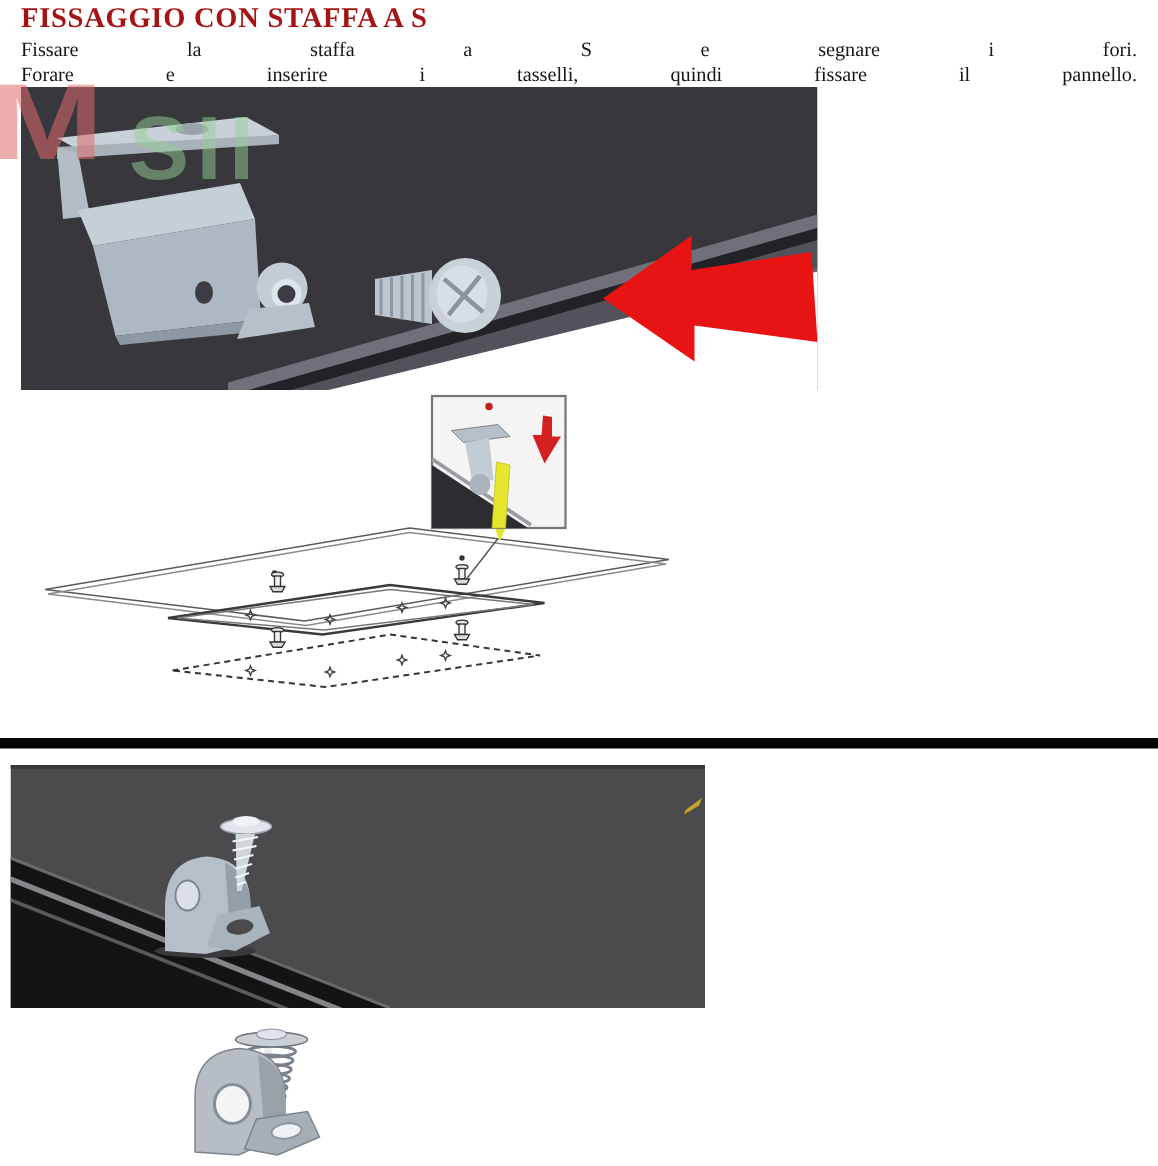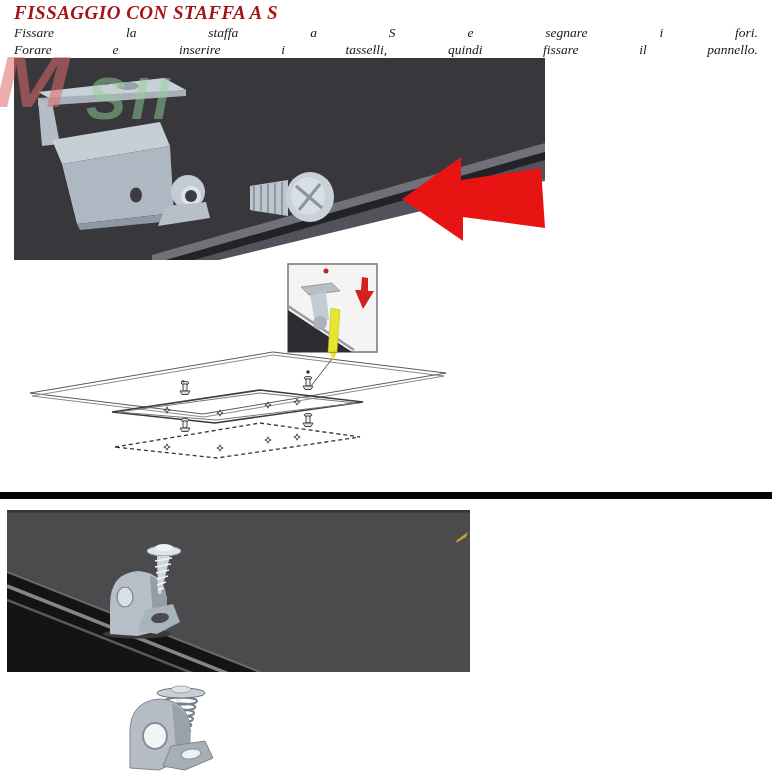--- a/index.html
+++ b/index.html
@@ -1,17 +1,17 @@
 <!DOCTYPE html>
 <html><head>
 <meta charset="utf-8">
 <style>
   html,body{margin:0;padding:0;background:#ffffff;}
   .page{position:relative;width:772px;height:777px;background:#ffffff;overflow:hidden;
-        font-family:"Liberation Serif",serif;font-style:italic;}
+        font-family:"Liberation Serif",serif;}
   .heading{position:absolute;left:14px;top:2px;width:744px;
            font-size:19px;font-weight:bold;letter-spacing:.5px;color:#a51414;}
   .bodytext{position:absolute;left:14px;top:24px;width:744px;color:#161616;}
   .bodyline{font-size:13.5px;line-height:17px;text-align:justify;text-align-last:justify;}
   .divider{position:absolute;left:0;top:492px;width:772px;height:7px;background:#040404;}
   .fig{position:absolute;}
   #fig1{left:14px;top:58px;}
   #fig2{left:20px;top:262px;}
   #fig3{left:7px;top:510px;}
   #fig4{left:115px;top:684px;}

